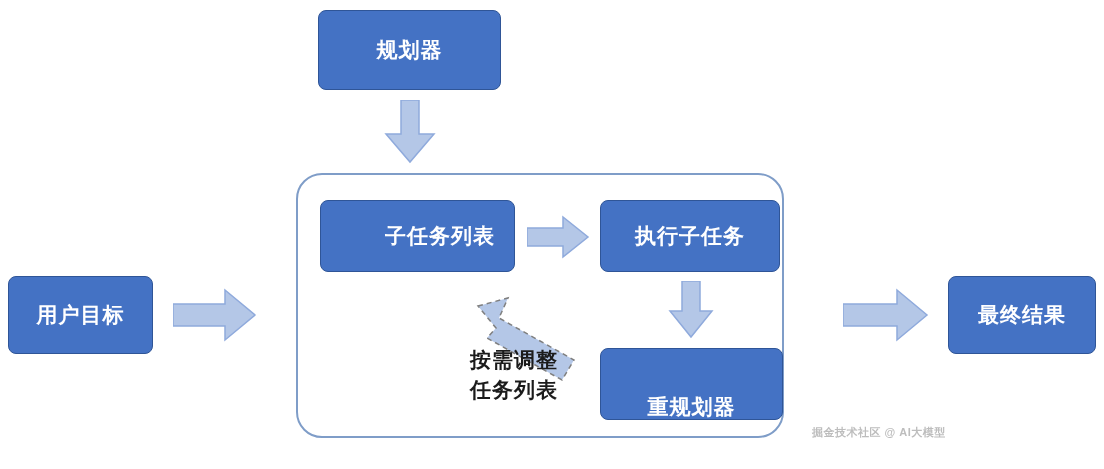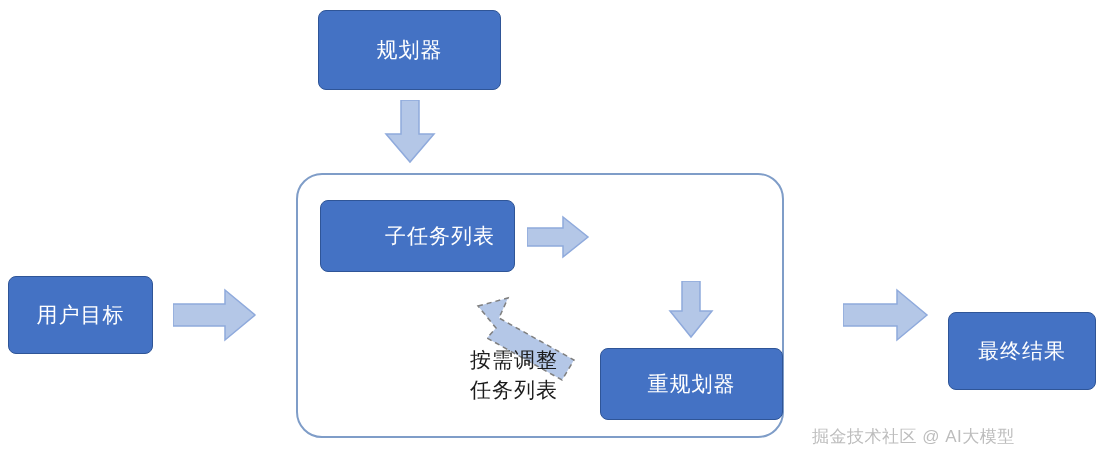--- a/index.html
+++ b/index.html
@@ -9,20 +9,21 @@
   }
   body {
     font-family: "Liberation Sans", sans-serif;
   }
   #canvas {
     position: relative;
     width: 1104px;
     height: 469px;
     background: #ffffff;
     overflow: hidden;
+    font-weight: bold;
   }
   .node {
     position: absolute;
     box-sizing: border-box;
     background: #4472C4;
     border: 1px solid #2F5597;
     border-radius: 8px;
     color: #ffffff;
     display: flex;
     align-items: center;
@@ -47,21 +48,21 @@
     color: #1b1b1b;
     font-size: 21px;
     line-height: 1.45;
     letter-spacing: 1px;
     text-align: right;
     white-space: pre-line;
   }
   .watermark {
     position: absolute;
     color: #bdbdbd;
-    font-size: 17px;
+    font-size: 11px;
     letter-spacing: 0.5px;
     white-space: nowrap;
   }
 </style>
 </head>
 <body>
 
 <div id="canvas">
 
   <div class="group-box" style="left:296px; top:173px; width:488px; height:265px;"></div>
@@ -83,39 +84,42 @@
   </svg>
 
   <div class="node" style="left:320px; top:200px; width:195px; height:72px;padding-left:45px;">
     <span>子任务列表</span>
   </div>
 
   <svg class="arrow" style="left:527px; top:215px; width:63px; height:44px;" viewBox="0 0 63 44">
     <polygon points="0,13 36,13 36,2 61,22 36,42 36,31 0,31" fill="#B4C7E7" stroke="#8FAADC" stroke-width="1.5"></polygon>
   </svg>
 
+  <div class="node" style="left:600px; top:200px; width:180px; height:72px;">
+    <span>执行子任务</span>
+  </div>
 
   <svg class="arrow" style="left:668px; top:281px; width:46px; height:58px;" viewBox="0 0 46 58">
     <polygon points="14,0 32,0 32,30 44,30 23,56 2,30 14,30" fill="#B4C7E7" stroke="#8FAADC" stroke-width="1.5"></polygon>
   </svg>
 
-  <div class="node" style="left:600px; top:348px; width:183px; height:72px;">
+  <div class="node" style="left:600px; top:348px; width:183px; height:72px;align-items:flex-end;">
     <span>重规划器</span>
   </div>
 
   <svg class="arrow" style="left:470px; top:288px; width:120px; height:100px;" viewBox="0 0 120 100">
     <polygon points="8,18 38,10 29,30 104,72 92,92 17,50 26,40" fill="#B4C7E7" stroke="#7F7F7F" stroke-width="1.5" stroke-dasharray="5,4"></polygon>
   </svg>
 
   <div class="label-text" style="left:358px; top:345px; width:200px;">按需调整
 任务列表</div>
 
   <svg class="arrow" style="left:843px; top:288px; width:86px; height:54px;" viewBox="0 0 86 54">
     <polygon points="0,16 54,16 54,2 84,27 54,52 54,38 0,38" fill="#B4C7E7" stroke="#8FAADC" stroke-width="1.5"></polygon>
   </svg>
 
-  <div class="node" style="left:948px; top:276px; width:148px; height:78px;margin-top:36px;">
+  <div class="node" style="left:948px; top:276px; width:148px; height:78px;">
     <span>最终结果</span>
   </div>
 
   <div class="watermark" style="left:812px; top:425px;">掘金技术社区 @ AI大模型</div>
 
 </div>
 
 </body></html>

